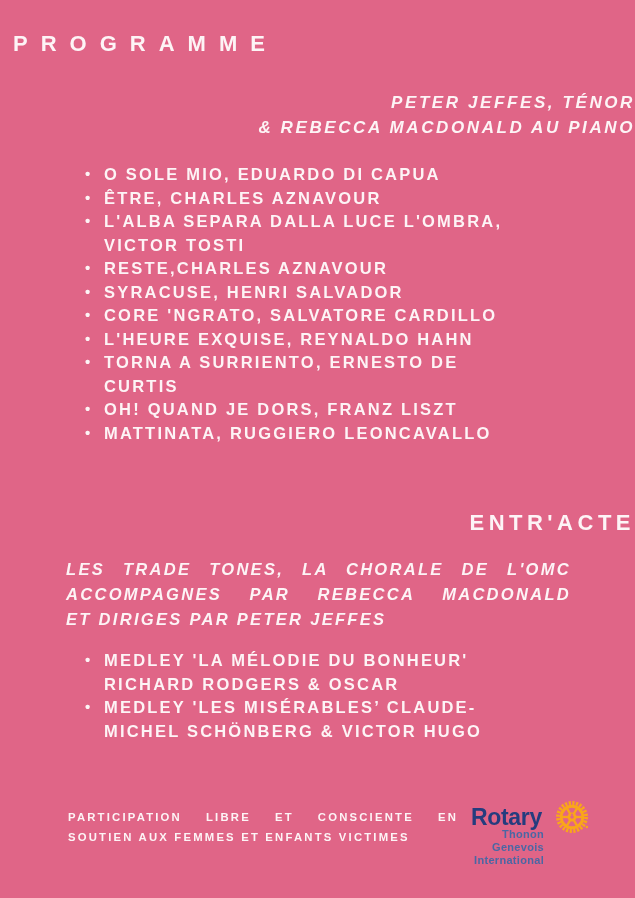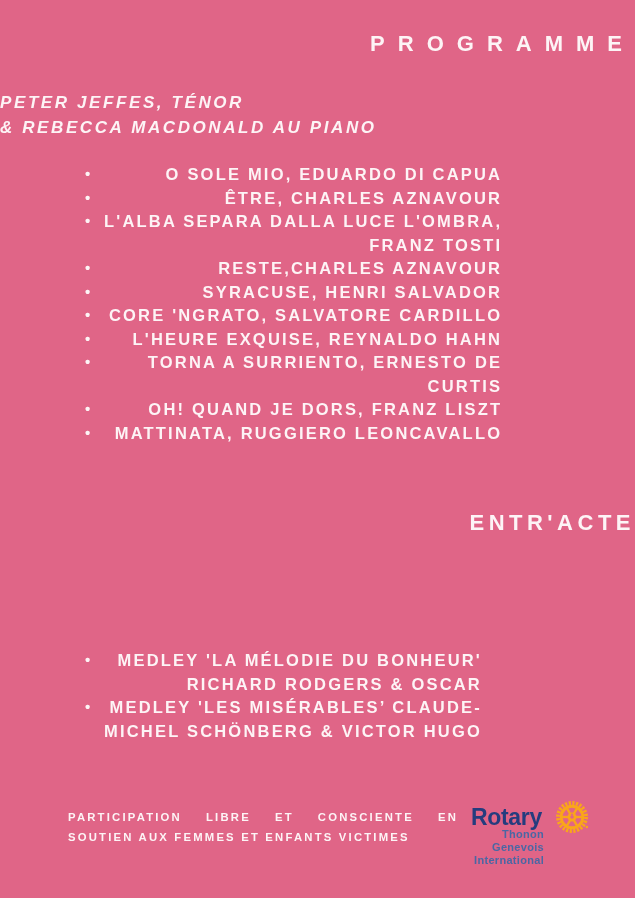--- a/index.html
+++ b/index.html
@@ -8,40 +8,40 @@
     background:#e06587;
     font-family:"Liberation Sans", sans-serif;
     font-weight:bold;
     color:#fdf4f6;
     overflow:hidden;
   }
   .poster { position:relative; width:635px; height:898px; }
 
   .title {
     position:absolute; top:31px; left:0; width:100%;
-    margin:0; text-align:right;
+    margin:0; text-align:left;
     font-size:22px; letter-spacing:13px; text-indent:13px;
     font-weight:bold;
   }
 
   .subtitle {
     position:absolute; top:90px; left:0; width:100%;
-    text-align:left; font-style:italic;
+    text-align:right; font-style:italic;
     font-size:17px; letter-spacing:2.6px; line-height:25px;
   }
 
   .songs {
     position:absolute; left:85px; margin:0; padding:0; list-style:none;
     font-size:16.5px; letter-spacing:2.2px; line-height:23.5px;
   }
   .songs li { position:relative; padding-left:19px; }
   .songs li::before { content:"\2022"; position:absolute; left:0; top:-1px; font-size:15px; }
   .list1 { top:163px; }
   .list2 { top:649px; }
-  .songs .tline { white-space:nowrap;text-align:right; }
+  .songs .tline { white-space:nowrap; }
 
   .entracte {
     position:absolute; top:510px; left:0; width:100%;
     text-align:right; font-size:22px; letter-spacing:4.5px;
   }
 
   .chorale {
     position:absolute; top:557px; left:66px; width:505px;
     font-style:italic; font-size:16.5px; letter-spacing:2.3px; line-height:24.8px;
   }
@@ -80,21 +80,21 @@
 
   <ul class="songs list1">
       <li>
         <div class="tline">O SOLE MIO, EDUARDO DI CAPUA</div>
       </li>
       <li>
         <div class="tline">ÊTRE, CHARLES AZNAVOUR</div>
       </li>
       <li>
         <div class="tline">L'ALBA SEPARA DALLA LUCE L'OMBRA,</div>
-        <div class="tline">FRANZ TOSTI</div>
+        <div class="tline">VICTOR TOSTI</div>
       </li>
       <li>
         <div class="tline">RESTE,CHARLES AZNAVOUR</div>
       </li>
       <li>
         <div class="tline">SYRACUSE, HENRI SALVADOR</div>
       </li>
       <li>
         <div class="tline">CORE 'NGRATO, SALVATORE CARDILLO</div>
       </li>
@@ -108,20 +108,25 @@
       <li>
         <div class="tline">OH! QUAND JE DORS, FRANZ LISZT</div>
       </li>
       <li>
         <div class="tline">MATTINATA, RUGGIERO LEONCAVALLO</div>
       </li>
     </ul>
 
   <div class="entracte">ENTR'ACTE</div>
 
+  <div class="chorale">
+      <div class="tline">LES TRADE TONES, LA CHORALE DE L'OMC</div>
+      <div class="tline">ACCOMPAGNES PAR REBECCA MACDONALD</div>
+      <div class="tline">ET DIRIGES PAR PETER JEFFES</div>
+    </div>
 
   <ul class="songs list2">
       <li>
         <div class="tline">MEDLEY  'LA MÉLODIE DU BONHEUR'</div>
         <div class="tline">RICHARD RODGERS &amp; OSCAR</div>
       </li>
       <li>
         <div class="tline">MEDLEY 'LES MISÉRABLES’ CLAUDE-</div>
         <div class="tline">MICHEL SCHÖNBERG &amp; VICTOR HUGO</div>
       </li>

